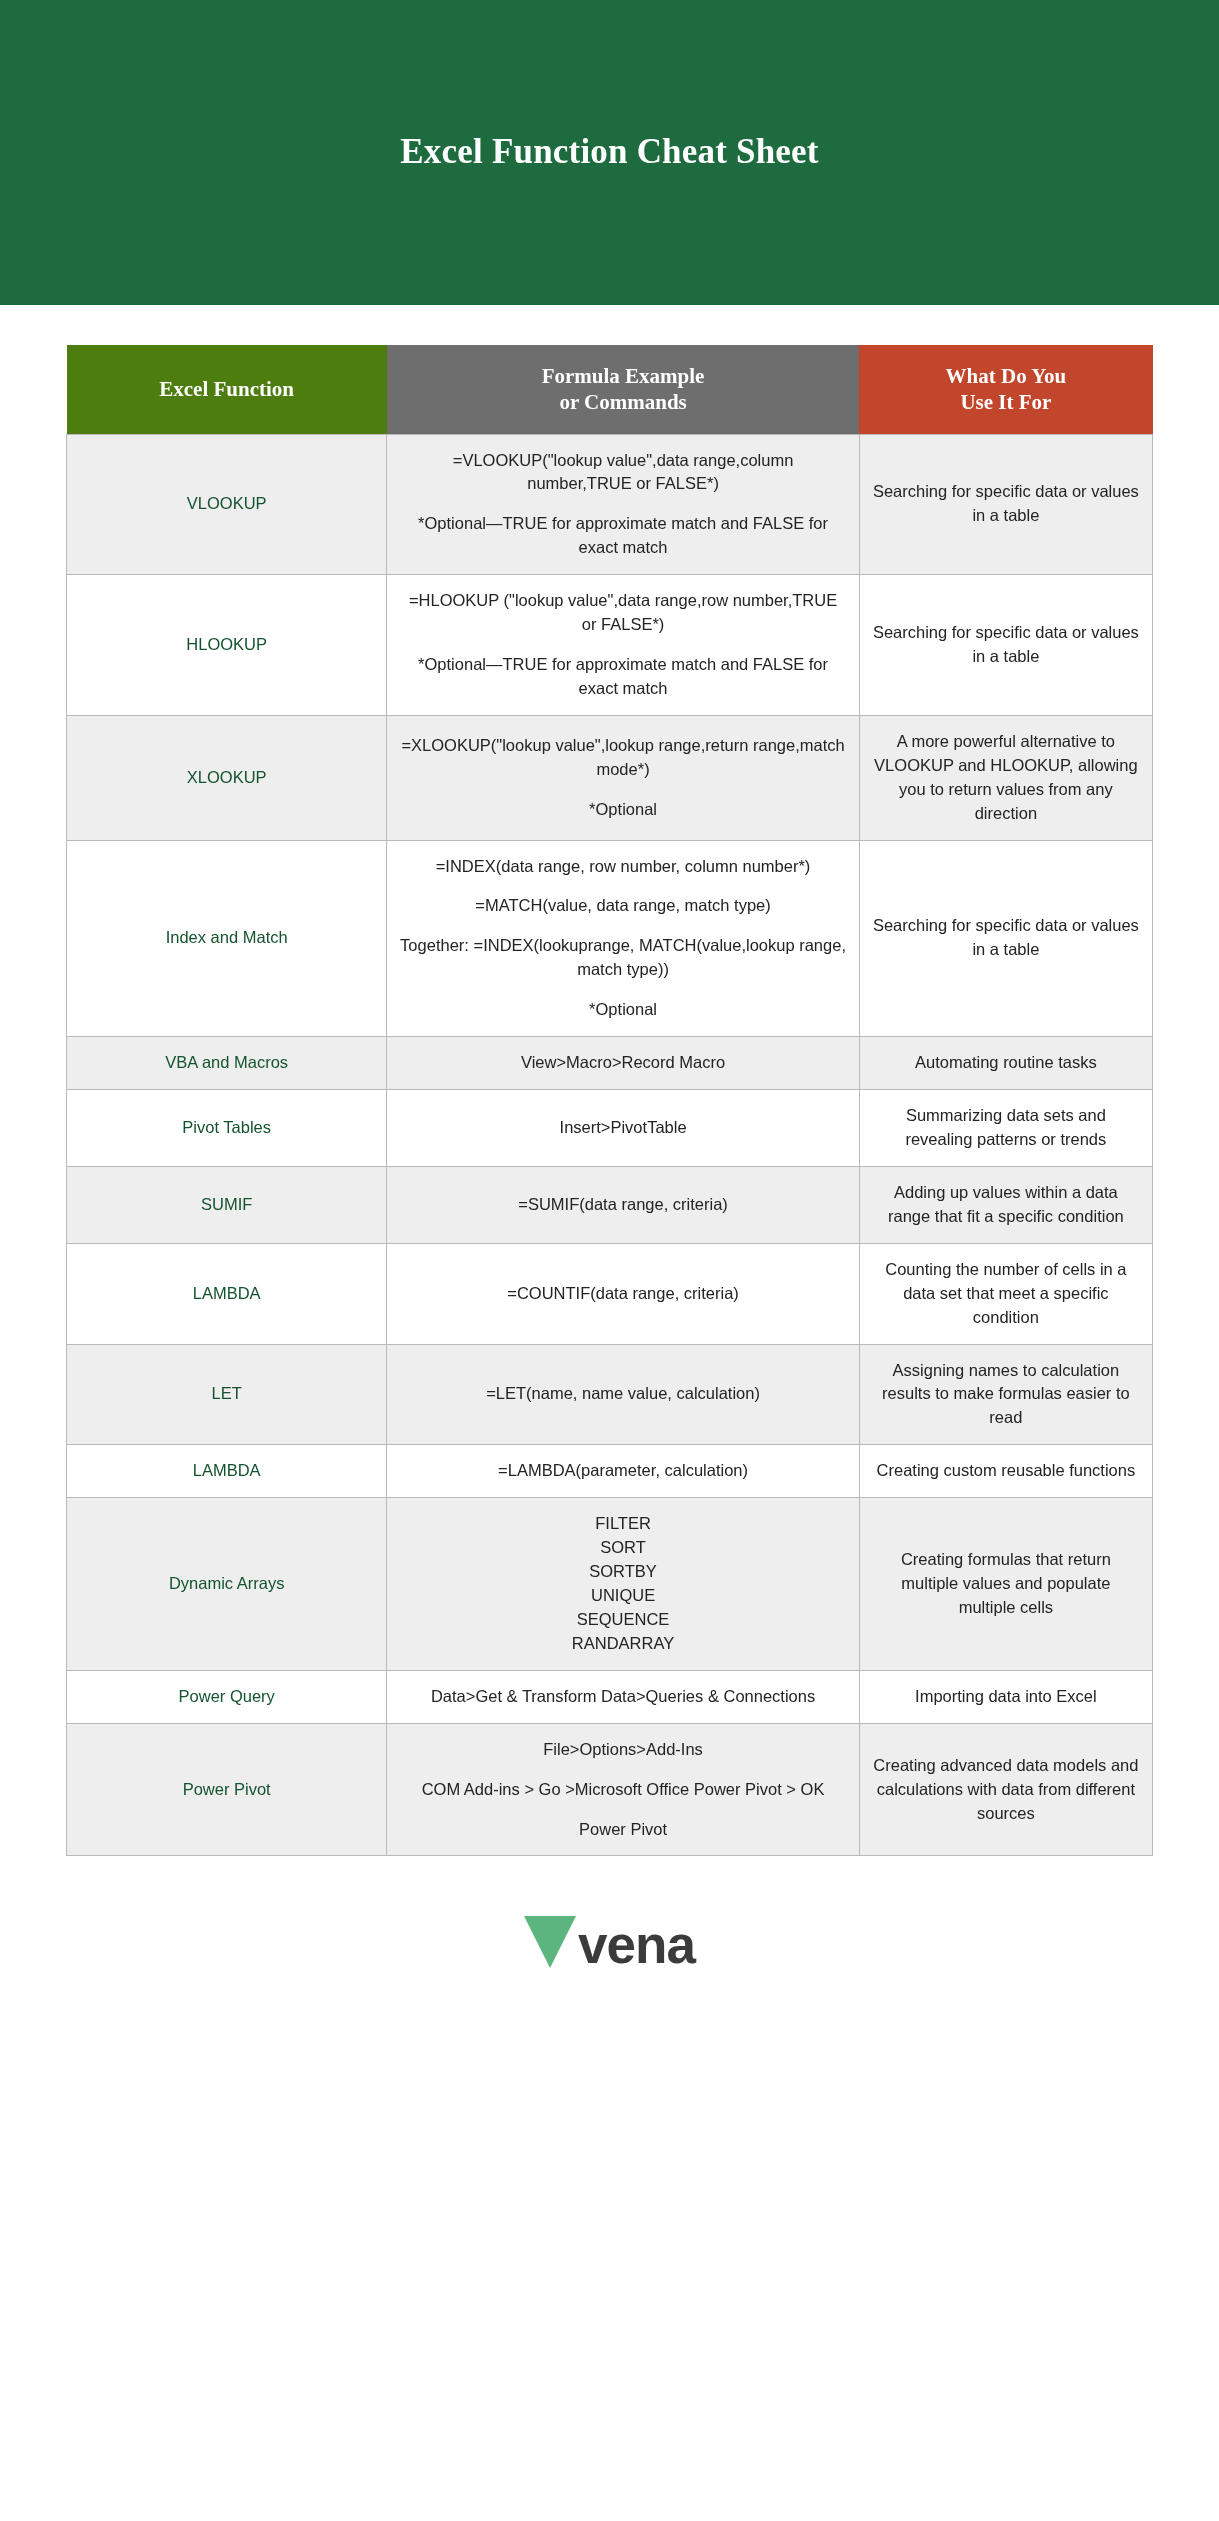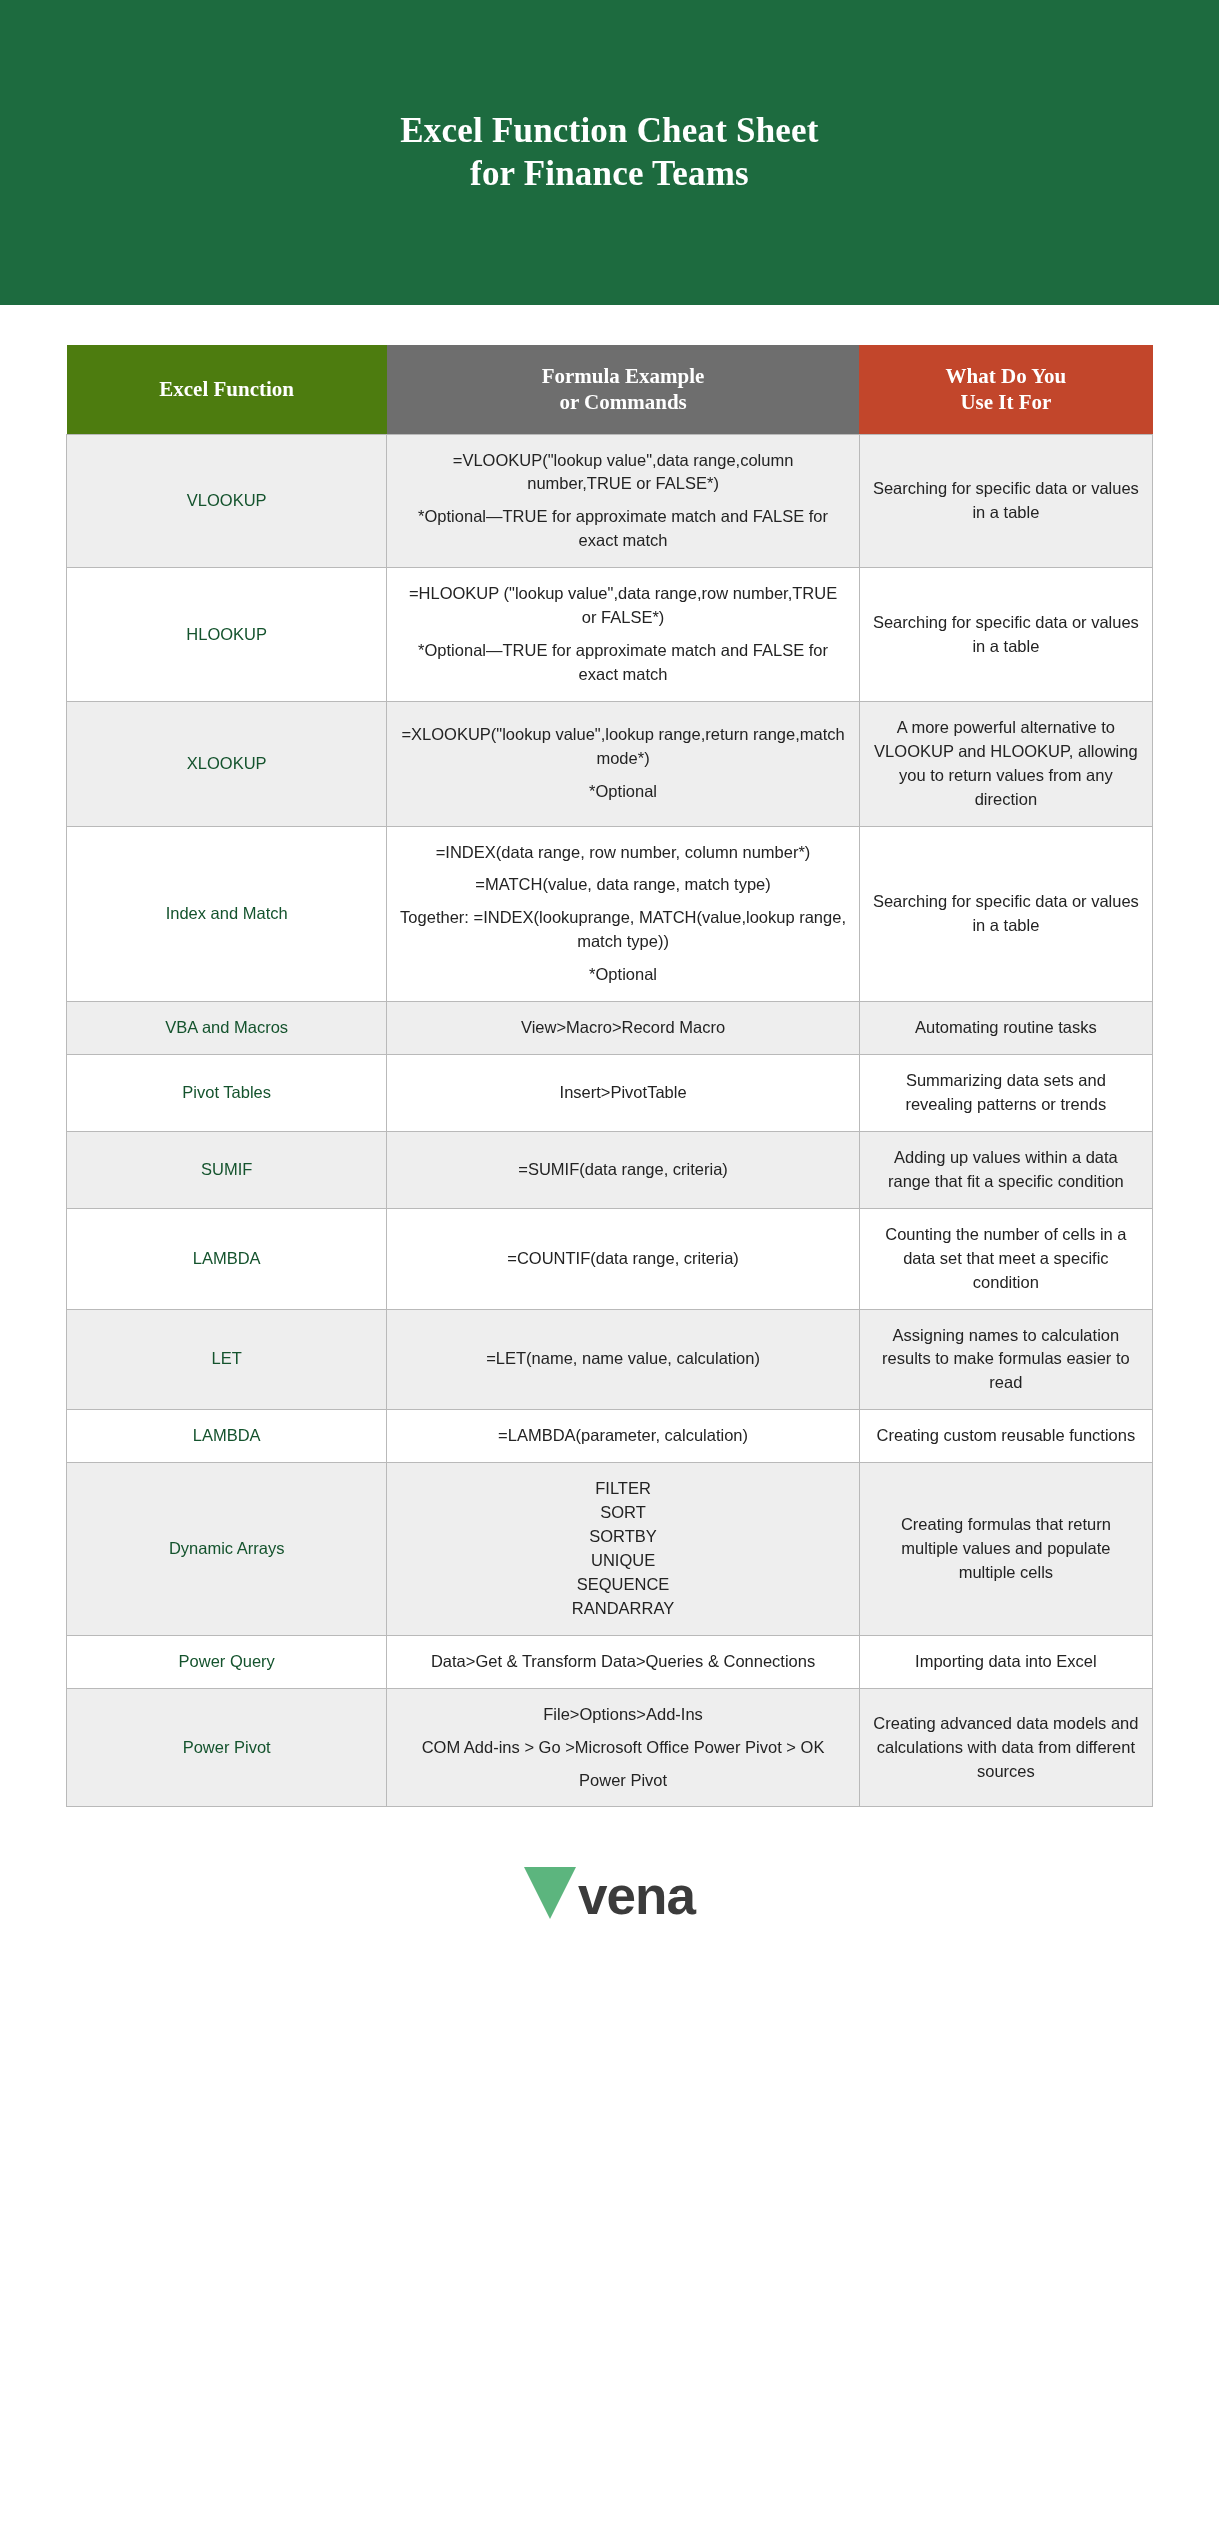--- a/index.html
+++ b/index.html
@@ -81,21 +81,21 @@
 
   td.fn {
     font-weight: normal;
     font-size: 18px;
     color: #14532d;
   }
   td.formula, td.usage {
     color: #232323;
   }
   .para { margin: 0; }
-  .para + .para { margin-top: 9px; }
+  .para + .para { margin-top: 16px; }
   .stack-line { display: block; }
 
   .footer {
     padding: 62px 0 48px 0;
     display: flex;
     align-items: center;
     justify-content: center;
   }
   .logo {
     display: flex;
@@ -121,21 +121,20 @@
   }
 </style>
 </head>
 <body>
 
 <div class="page">
 
   <div class="header">
     <div class="header-title">
       <span class="stack-line">Excel Function Cheat Sheet</span>
-      <span class="stack-line">for Finance Teams</span>
     </div>
   </div>
 
   <div class="table-wrap">
     <table class="cheat">
       <colgroup>
         <col class="c1">
           <col class="c2">
           <col class="c3">
       </colgroup>

